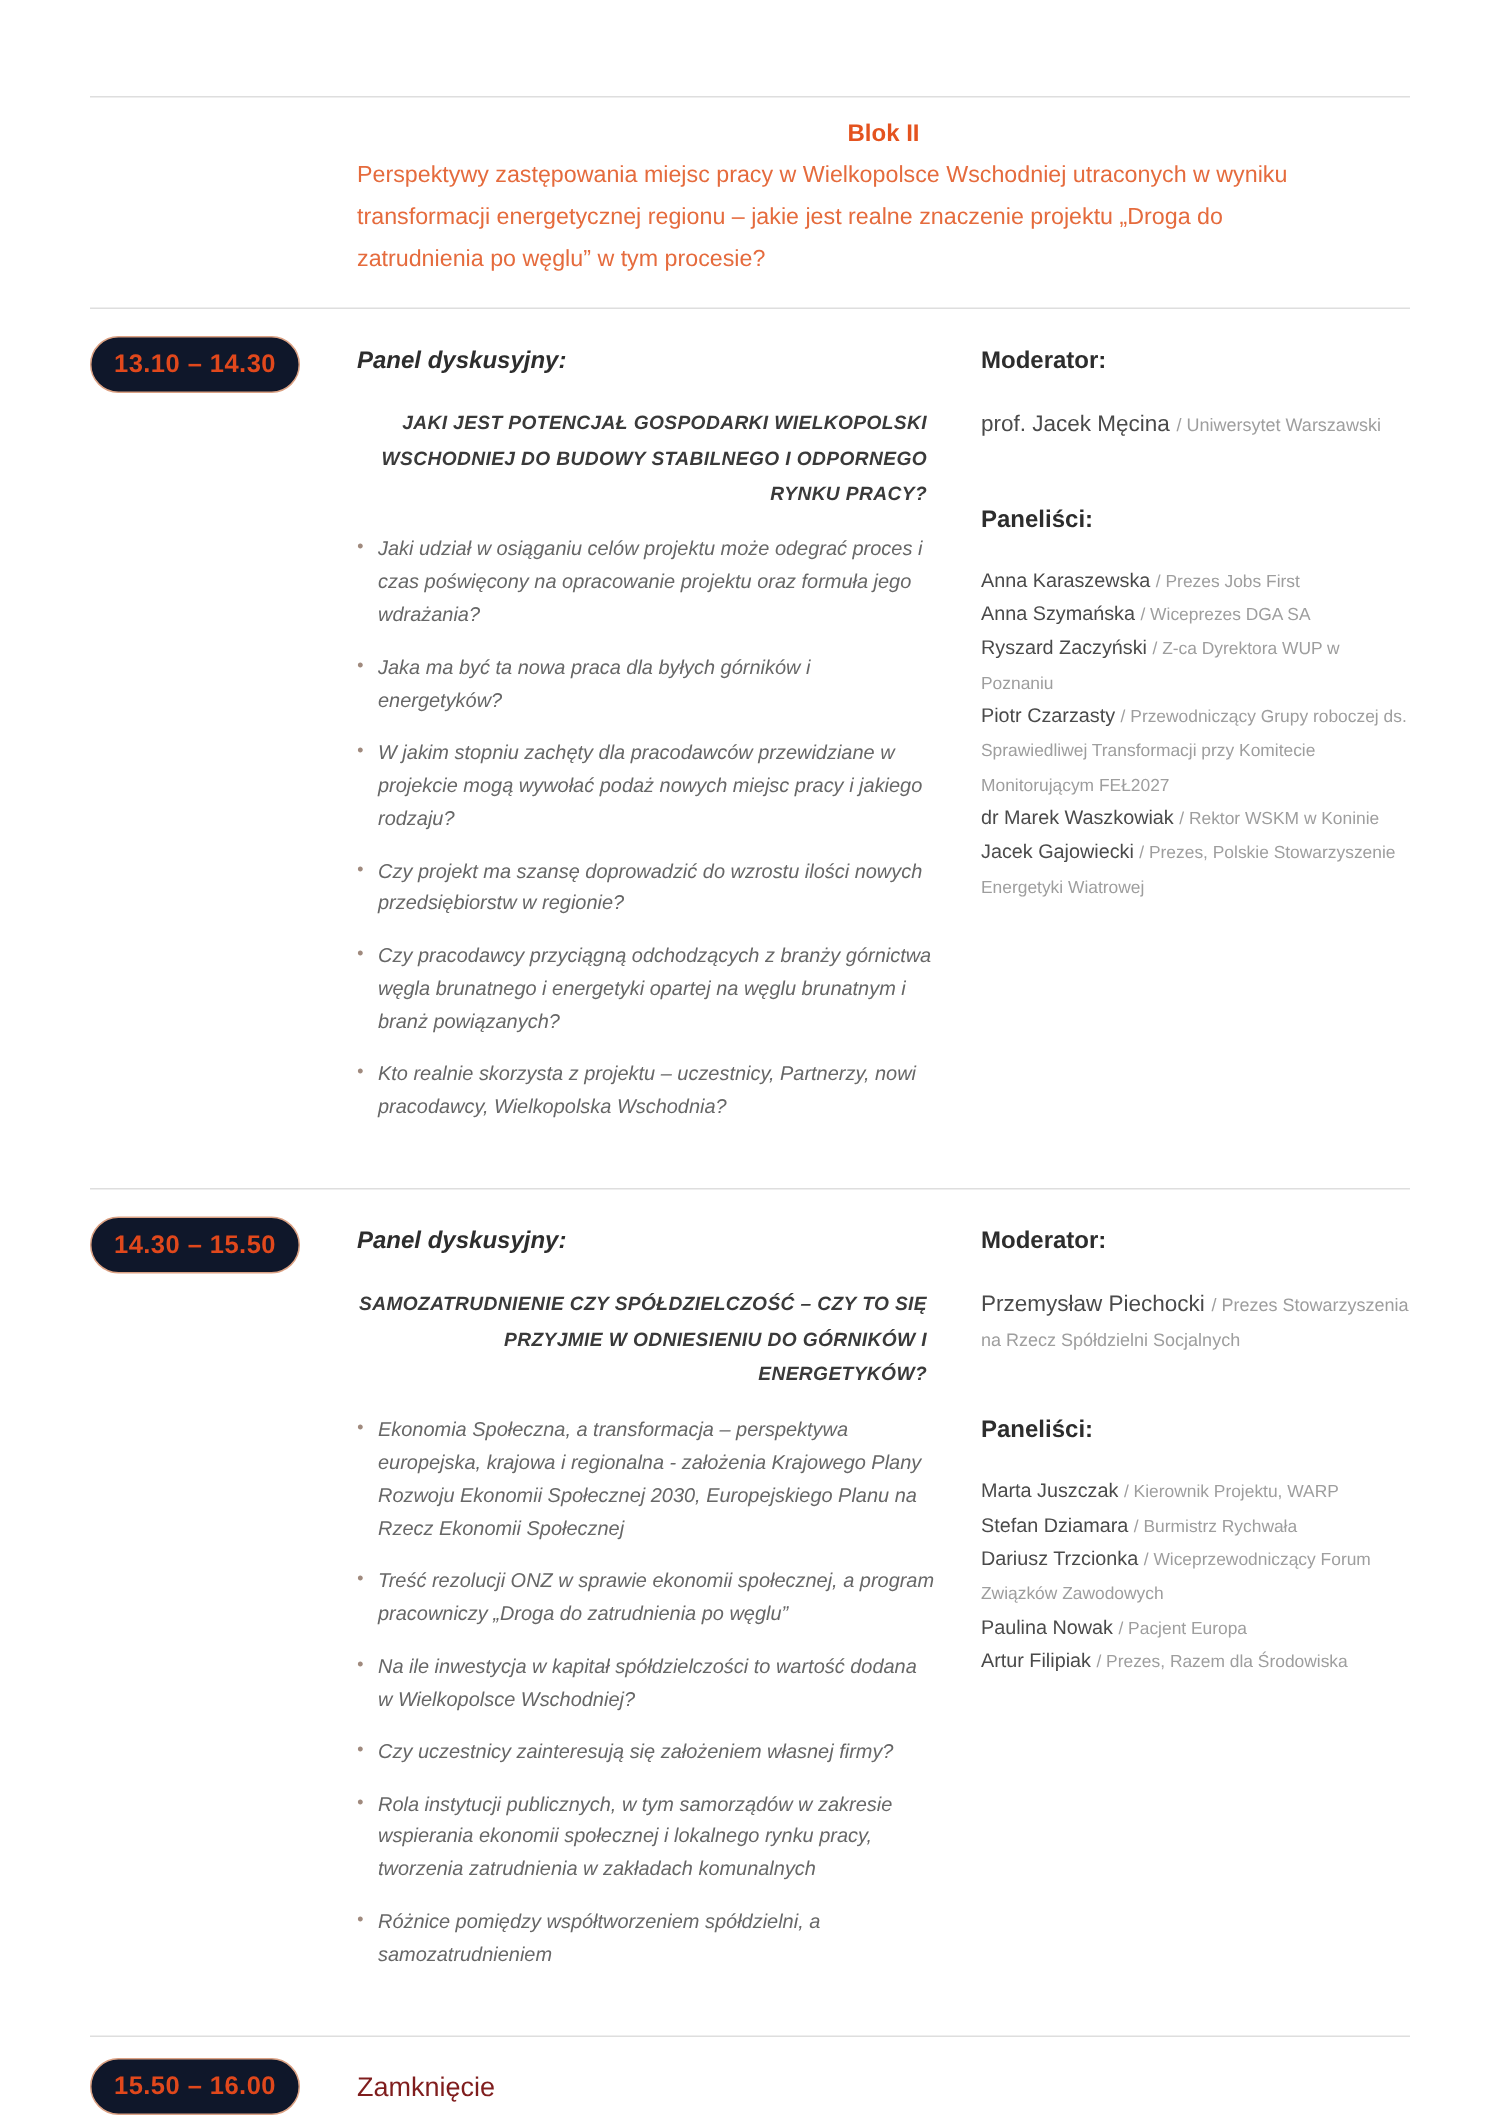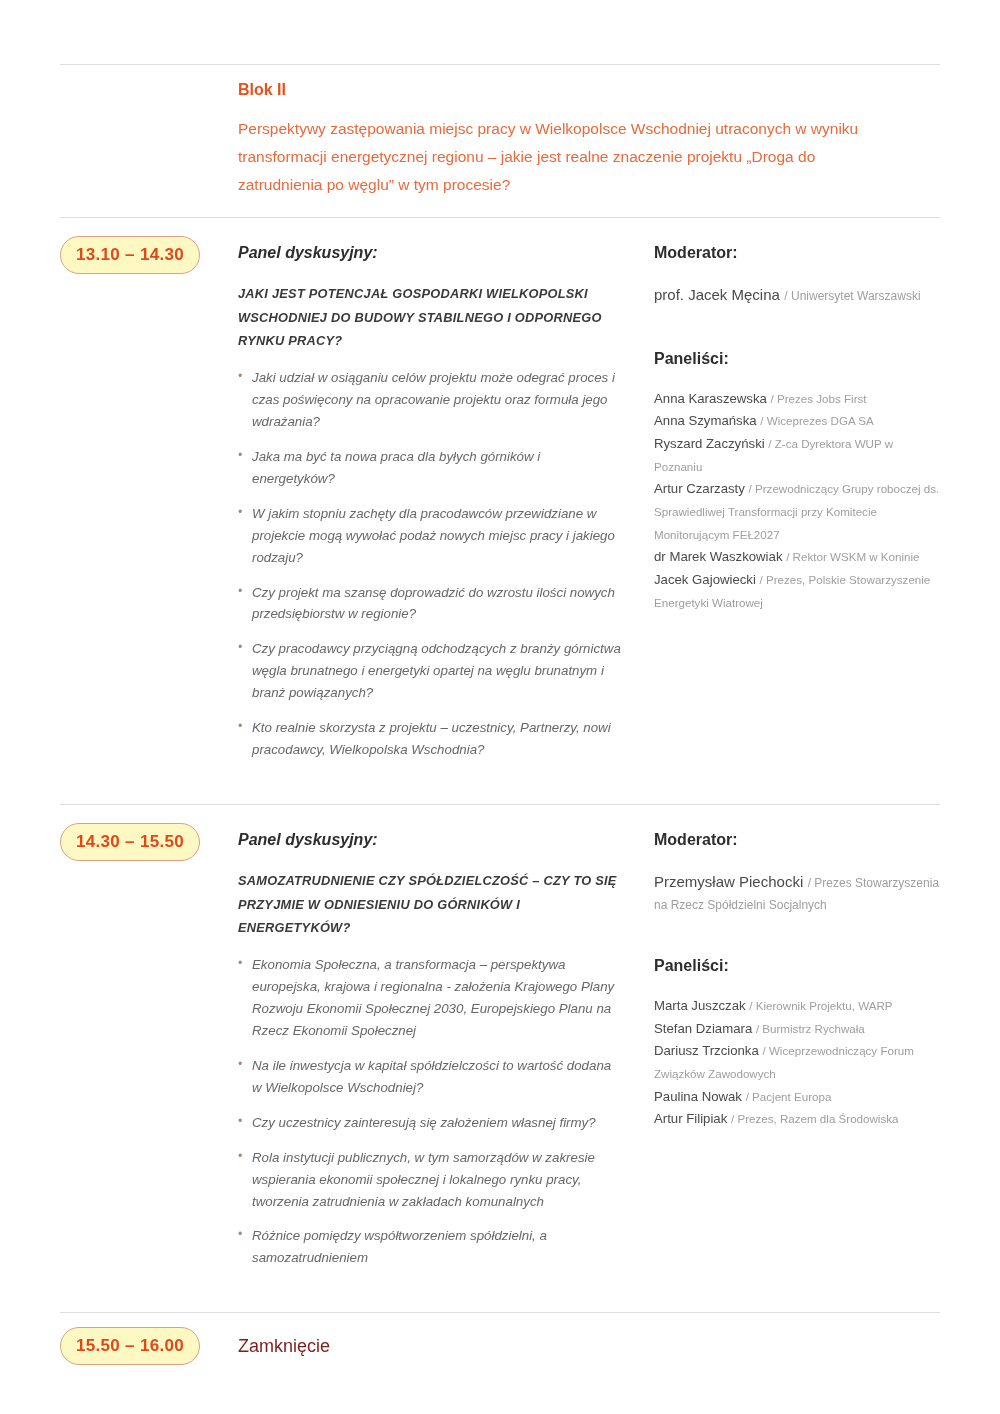--- a/index.html
+++ b/index.html
@@ -8,42 +8,43 @@
     width:1000px; height:1414px; overflow:hidden;
     font-family:"Liberation Sans", sans-serif;
     color:#3c3c3c;
   }
   .page { padding:0 60px; }
   .divider { border:0; border-top:1px solid #dedede; }
 
   
   .top-space { height:64px; }
   .block-header { padding:16px 0 18px 178px; }
-  .block-title { font-size:16px; font-weight:bold; color:#e4531f; margin-bottom:16px; }
+  .block-title { font-size:16px; font-weight:bold; color:#e4531f; margin-bottom:4px;text-align:center; }
   .block-desc { font-size:15.5px; line-height:28px; color:#e56b3d; max-width:625px; }
 
   
   .session-row {
     display:grid;
     grid-template-columns:178px 416px 1fr;
     padding:18px 0 30px 0;
   }
   .pill {
     width:140px; height:38px;
     border:1px solid #dba183; border-radius:20px;
     display:flex; align-items:center; justify-content:center;
     color:#e0481c; font-weight:bold; font-size:17px; letter-spacing:.3px;
-    background:#fef9c3;
+    background:#0f172a;
   }
   .col-main { padding-right:26px;font-style:italic; }
   .h-bold { font-size:16px; font-weight:bold; color:#2d2d2d; padding-top:8px; margin-bottom:20px; }
   .topic {
     font-size:12.8px; font-weight:bold; color:#3a3a3a;
     line-height:1.85; letter-spacing:.25px; margin-bottom:14px;
     max-width:380px;
+    text-align:right;
   }
   .bullet-list { list-style:none; }
   .bullet-list li {
     position:relative; padding-left:14px; margin-bottom:13px;
     font-size:13.3px; line-height:1.65; color:#676767; max-width:385px;
   }
   .bullet-list li::before {
     content:"•"; position:absolute; left:0; top:0;
     color:#a08a7e; font-size:12px;
   }
@@ -110,21 +111,21 @@
         </div>
         <div class="panelist-line">
           <span class="p-name">Anna Szymańska</span>
           <span class="p-role">/ Wiceprezes DGA SA</span>
         </div>
         <div class="panelist-line">
           <span class="p-name">Ryszard Zaczyński</span>
           <span class="p-role">/ Z-ca Dyrektora WUP w Poznaniu</span>
         </div>
         <div class="panelist-line">
-          <span class="p-name">Artur Czarzasty</span>
+          <span class="p-name">Piotr Czarzasty</span>
           <span class="p-role">/ Przewodniczący Grupy roboczej ds. Sprawiedliwej Transformacji przy Komitecie Monitorującym FEŁ2027</span>
         </div>
         <div class="panelist-line">
           <span class="p-name">dr Marek Waszkowiak</span>
           <span class="p-role">/ Rektor WSKM w Koninie</span>
         </div>
         <div class="panelist-line">
           <span class="p-name">Jacek Gajowiecki</span>
           <span class="p-role">/ Prezes, Polskie Stowarzyszenie Energetyki Wiatrowej</span>
         </div>
@@ -138,20 +139,21 @@
     <div>
       <div class="pill">
         <span>14.30 – 15.50</span>
       </div>
     </div>
     <div class="col-main">
       <div class="h-bold">Panel dyskusyjny:</div>
       <div class="topic">SAMOZATRUDNIENIE CZY SPÓŁDZIELCZOŚĆ – CZY TO SIĘ PRZYJMIE W ODNIESIENIU DO GÓRNIKÓW I ENERGETYKÓW?</div>
       <ul class="bullet-list">
         <li>Ekonomia Społeczna, a transformacja – perspektywa europejska, krajowa i regionalna - założenia Krajowego Plany Rozwoju Ekonomii Społecznej 2030, Europejskiego Planu na Rzecz Ekonomii Społecznej</li>
+        <li>Treść rezolucji ONZ w sprawie ekonomii społecznej, a program pracowniczy „Droga do zatrudnienia po węglu”</li>
         <li>Na ile inwestycja w kapitał spółdzielczości to wartość dodana w Wielkopolsce Wschodniej?</li>
         <li>Czy uczestnicy zainteresują się założeniem własnej firmy?</li>
         <li>Rola instytucji publicznych, w tym samorządów w zakresie wspierania ekonomii społecznej i lokalnego rynku pracy, tworzenia zatrudnienia w zakładach komunalnych</li>
         <li>Różnice pomiędzy współtworzeniem spółdzielni, a samozatrudnieniem</li>
       </ul>
     </div>
     <div class="col-side">
       <div class="h-bold">Moderator:</div>
       <div class="moderator-block">
         <span class="mod-name">Przemysław Piechocki</span>

